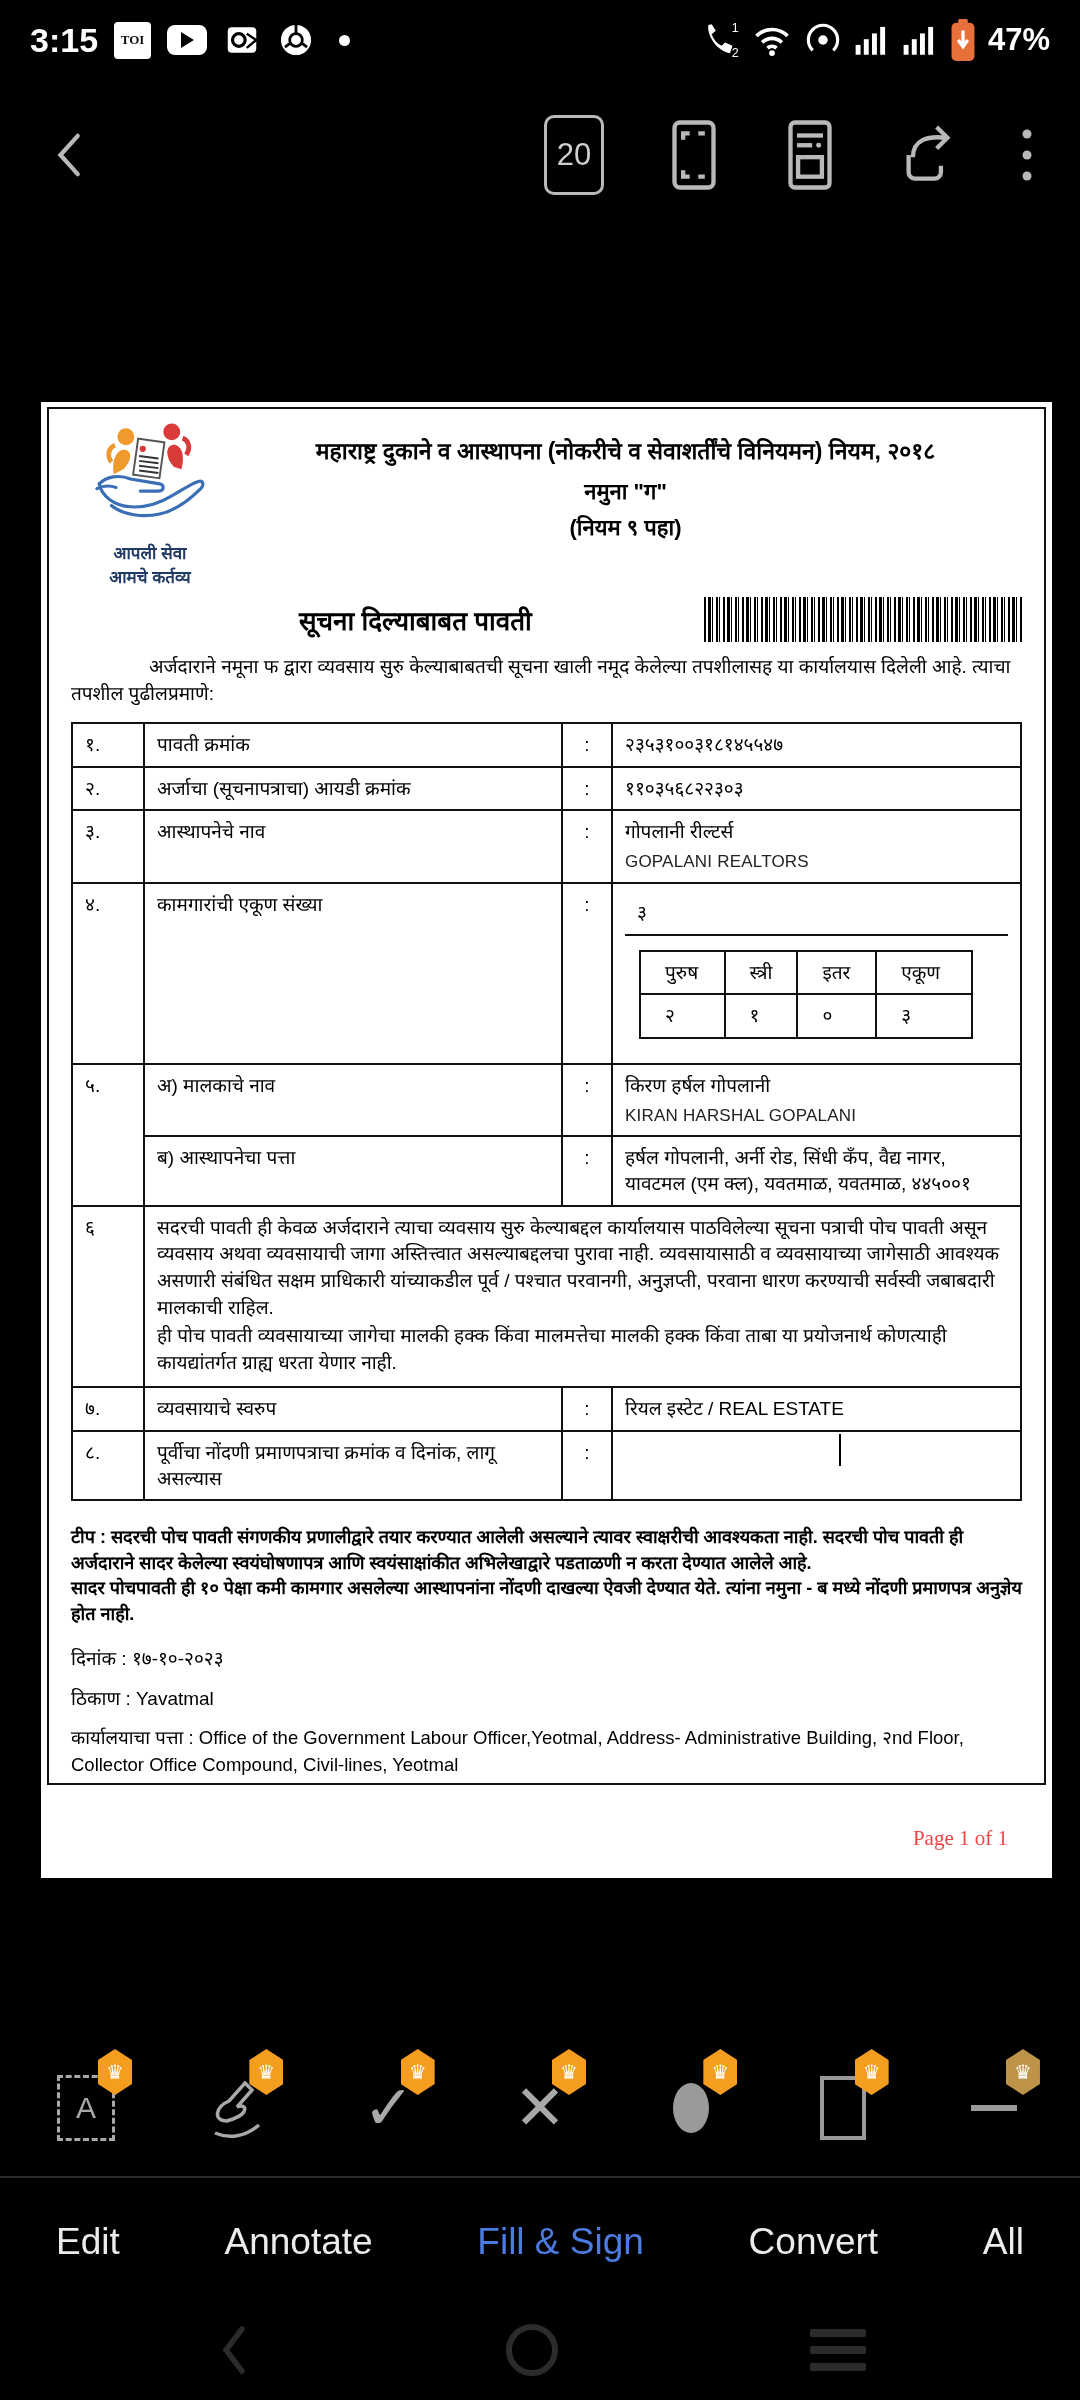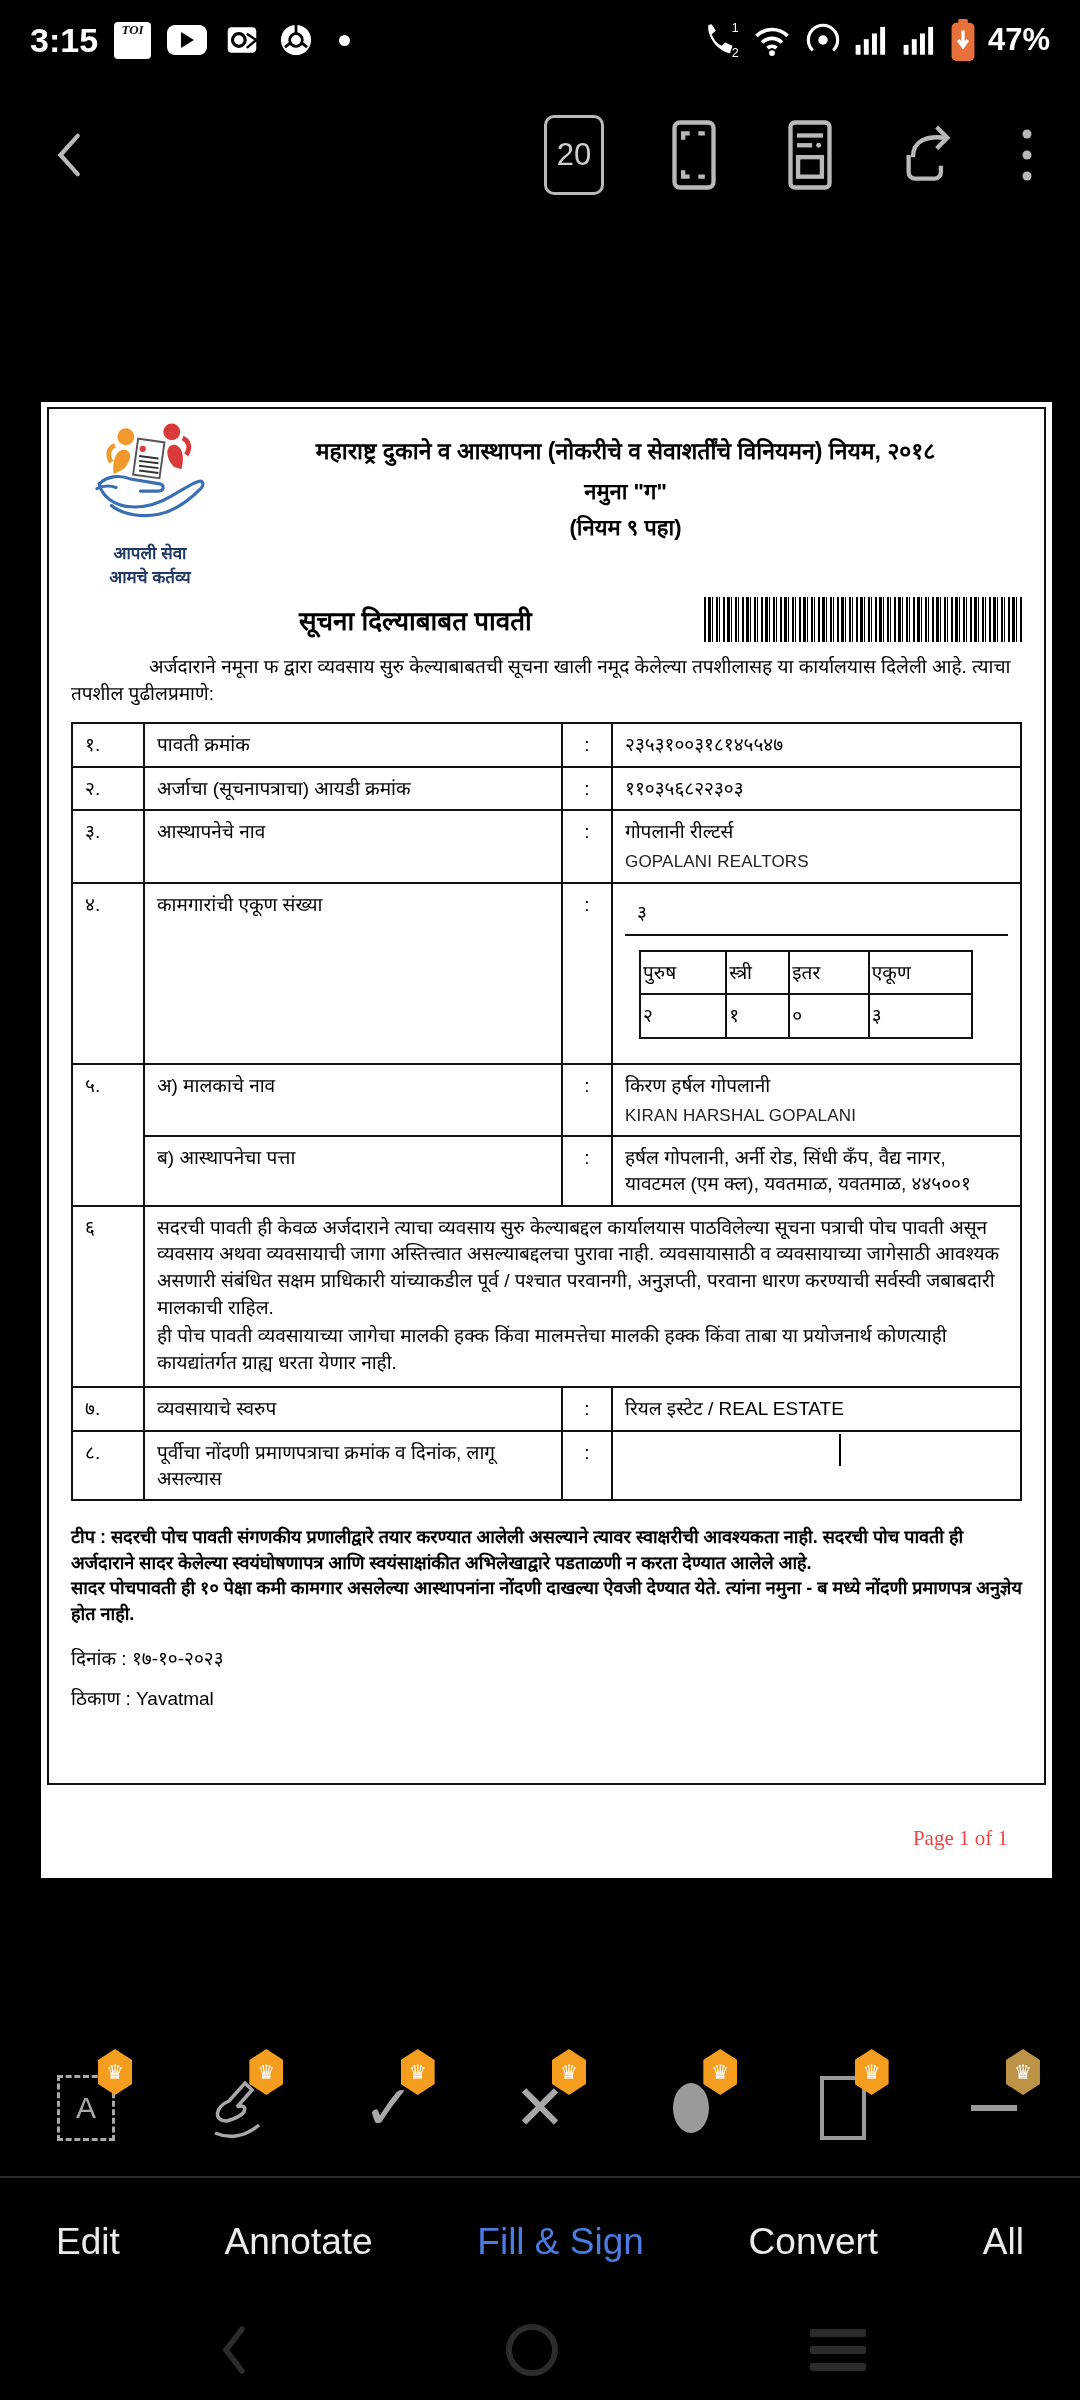--- a/index.html
+++ b/index.html
@@ -4,21 +4,21 @@
 <style>
   html,body{margin:0;padding:0;background:#000;}
   #screen{position:relative;width:1080px;height:2400px;background:#000;overflow:hidden;
           font-family:"Liberation Sans",sans-serif;}
 
   
   .status{position:absolute;top:0;left:0;width:100%;height:80px;display:flex;align-items:center;
           padding:0 30px;box-sizing:border-box;color:#fff;gap:16px;}
   .time{font-size:34px;font-weight:bold;}
   .appic{display:flex;align-items:center;gap:16px;}
-  .toi{width:37px;height:37px;background:#fff;border-radius:4px;display:flex;justify-content:center;font-style:italic;}
+  .toi{width:37px;height:37px;background:#fff;border-radius:4px;display:flex;align-items:center;justify-content:center;}
   .toi span{font-family:"Liberation Serif",serif;font-size:13px;font-weight:bold;color:#111;}
   .yt{width:40px;height:30px;background:#fff;border-radius:8px;display:flex;align-items:center;justify-content:center;}
   .yt i{display:block;width:0;height:0;border-left:13px solid #000;border-top:8px solid transparent;border-bottom:8px solid transparent;}
   .ndot{width:11px;height:11px;background:#fff;border-radius:50%;margin-left:8px;}
   .sright{margin-left:auto;display:flex;align-items:center;gap:12px;}
   .pct{font-size:31px;font-weight:600;}
 
   
   .toolbar{position:absolute;top:80px;left:0;width:100%;height:150px;display:flex;align-items:center;
            padding:0 42px 0 48px;box-sizing:border-box;}
@@ -50,21 +50,21 @@
   table.doc{width:100%;border-collapse:collapse;font-size:19px;table-layout:fixed;}
   table.doc td{border:2px solid #111;padding:8px 12px;vertical-align:top;line-height:1.35;}
   .col-no{width:46px;}
   .col-label{width:392px;}
   .col-colon{width:24px;text-align:center;}
   .eng{font-size:17px;color:#222;margin-top:6px;letter-spacing:.2px;}
   td.p0{padding:0;}
   .v-top{padding:8px 12px;border-bottom:2px solid #111;}
   .workers-wrap{padding:14px 14px 16px;}
   table.workers{border-collapse:collapse;width:94%;}
-  table.workers td{border:2px solid #111;padding:8px 2px;font-size:19px;}
+  table.workers td{border:2px solid #111;padding:8px 24px;font-size:19px;}
   .w0{width:26%;} .w1{width:19%;} .w2{width:24%;} .w3{width:31%;}
   .legal p{margin:0 0 2px;line-height:1.4;}
   .cell8{position:relative;}
   .caret{position:absolute;left:226px;top:2px;width:2px;height:32px;background:#000;}
 
   .note{font-weight:bold;font-size:18px;line-height:1.42;margin-top:24px;}
   .date-line{margin-top:18px;font-size:19px;}
   .place-line{margin-top:14px;font-size:19px;}
   .office-line{margin-top:14px;font-size:18.5px;line-height:1.45;}
 
@@ -324,20 +324,21 @@
       </tbody>
         </table>
 
       <div class="note">
         <div>टीप : सदरची पोच पावती संगणकीय प्रणालीद्वारे तयार करण्यात आलेली असल्याने त्यावर स्वाक्षरीची आवश्यकता नाही. सदरची पोच पावती ही अर्जदाराने सादर केलेल्या स्वयंघोषणापत्र आणि स्वयंसाक्षांकीत अभिलेखाद्वारे पडताळणी न करता देण्यात आलेले आहे.</div>
         <div>सादर पोचपावती ही १० पेक्षा कमी कामगार असलेल्या आस्थापनांना नोंदणी दाखल्या ऐवजी देण्यात येते. त्यांना नमुना - ब मध्ये नोंदणी प्रमाणपत्र अनुज्ञेय होत नाही.</div>
       </div>
 
       <div class="date-line">दिनांक : १७-१०-२०२३</div>
       <div class="place-line">ठिकाण : Yavatmal</div>
+      <div class="office-line">कार्यालयाचा पत्ता : Office of the Government Labour Officer,Yeotmal, Address- Administrative Building, २nd Floor, Collector Office Compound, Civil-lines, Yeotmal</div>
 
     </div>
     <div class="page-num">Page 1 of 1</div>
   </div>
 
   <div class="annot">
     <div class="tool">
       <span class="i-textbox">
           <span>A</span>
         </span>

